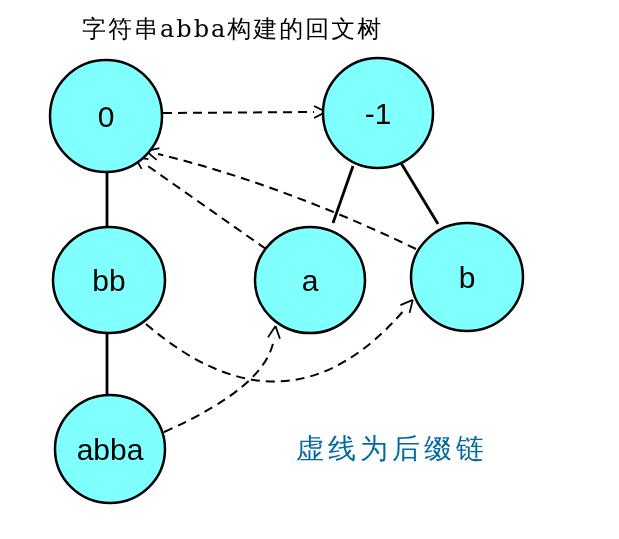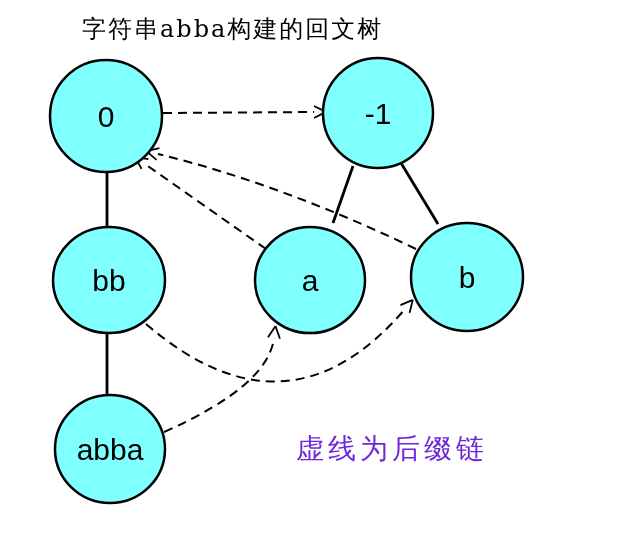--- a/index.html
+++ b/index.html
@@ -21,21 +21,21 @@
     color: #000;
     white-space: nowrap;
   }
   #legend {
     position: absolute;
     left: 296px;
     top: 430px;
     font-family: "DejaVu Serif", serif;
     font-size: 28px;
     letter-spacing: 4px;
-    color: #6d28d9;
+    color: #0369a1;
     white-space: nowrap;
   }
   svg { position: absolute; left: 0; top: 0; }
   .node-circle { stroke: #000; stroke-width: 2.5; }
   .tree-edge { stroke: #000; stroke-width: 2.8; fill: none; }
   .suffix-link { stroke: #000; stroke-width: 2; fill: none; stroke-dasharray: 9 6; }
   .node-label {
     font-family: "Liberation Sans", sans-serif;
     font-size: 30px;
     fill: #000;

